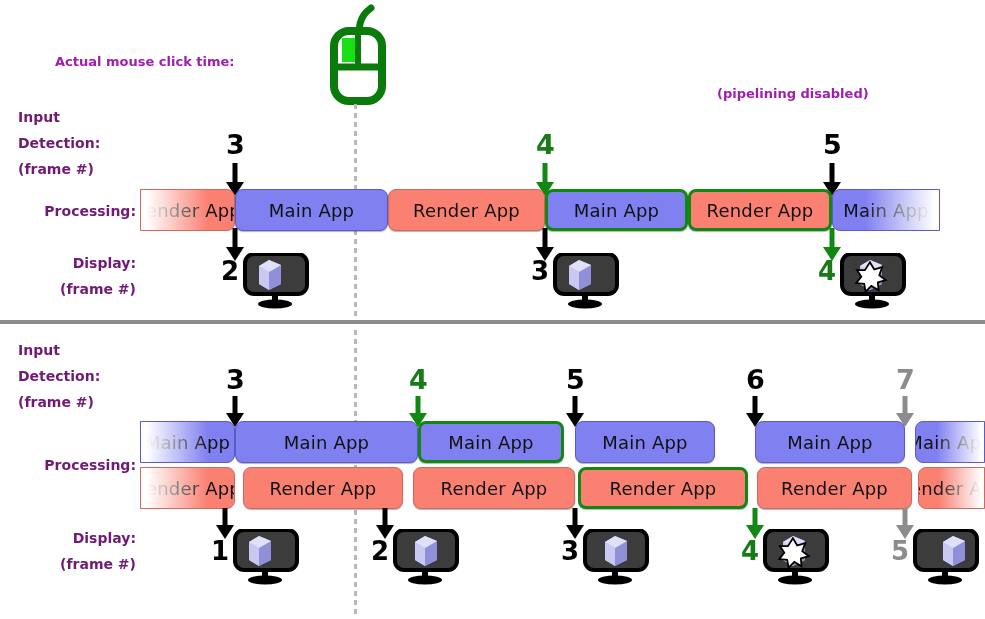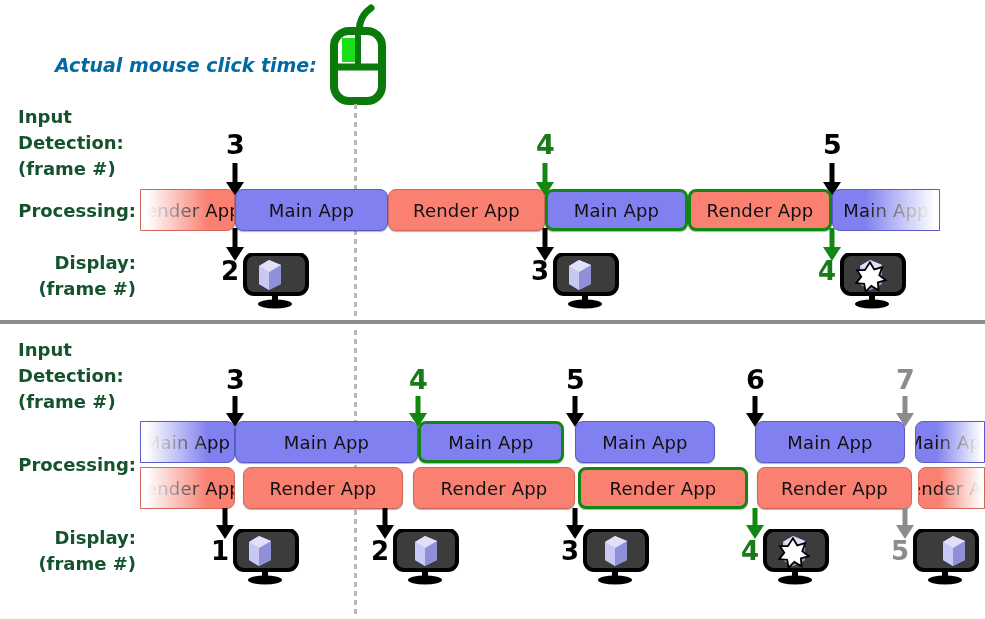--- a/index.html
+++ b/index.html
@@ -9,29 +9,28 @@
     background: #ffffff;
     font-family: "DejaVu Sans", "Liberation Sans", sans-serif;
     position: relative;
     overflow: hidden;
   }
   #stage { position:absolute; left:0; top:0; width:985px; height:619px; }
 
   .abs { position:absolute; }
   .lbl-note {
     font-weight: bold;
-    font-size: 19px;
-    color: #0369a1;
+    font-size: 13px;
+    color: #a21caf;
     white-space: nowrap;
-    font-style: italic;
   }
   .rowlabel {
     font-weight: bold;
-    font-size: 18px;
-    color: #14532d;
+    font-size: 14px;
+    color: #701a75;
     line-height: 26px;
     text-align: right;
     white-space: nowrap;
   }
 
   
   .fnum {
     font-weight: bold;
     font-size: 27px;
     line-height: 27px;
@@ -121,20 +120,21 @@
       <rect x="33" y="34" width="15" height="24" fill="#ffffff"></rect>
       <line x1="9" y1="63" x2="53" y2="63" stroke="#0a7a0a" stroke-width="7"></line>
       <line x1="31" y1="30" x2="31" y2="62" stroke="#0a7a0a" stroke-width="6"></line>
     </svg>
   </div>
 
   <div class="vdots" style="left:354px; top:104px; height:212px;"></div>
 
   <div class="vdots" style="left:354px; top:330px; height:285px;"></div>
 
+  <div class="abs lbl-note" style="left:717px; top:86px;">(pipelining disabled)</div>
 
   <div class="abs rowlabel" style="left:18px; top:104px; width:122px; text-align:left;">
     <div>Input</div>
     <div>Detection:</div>
     <div>(frame #)</div>
   </div>
 
   <div class="abs rowlabel" style="left:0px; top:198px; width:136px;">Processing:</div>
 
   <div class="abs rowlabel" style="left:0px; top:250px; width:136px;">

